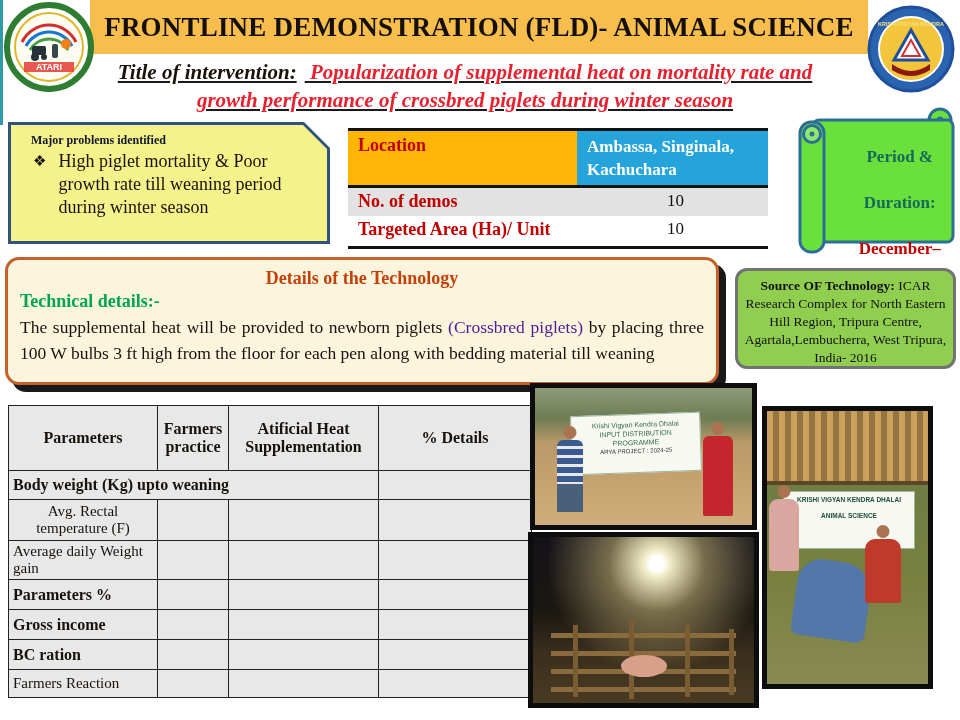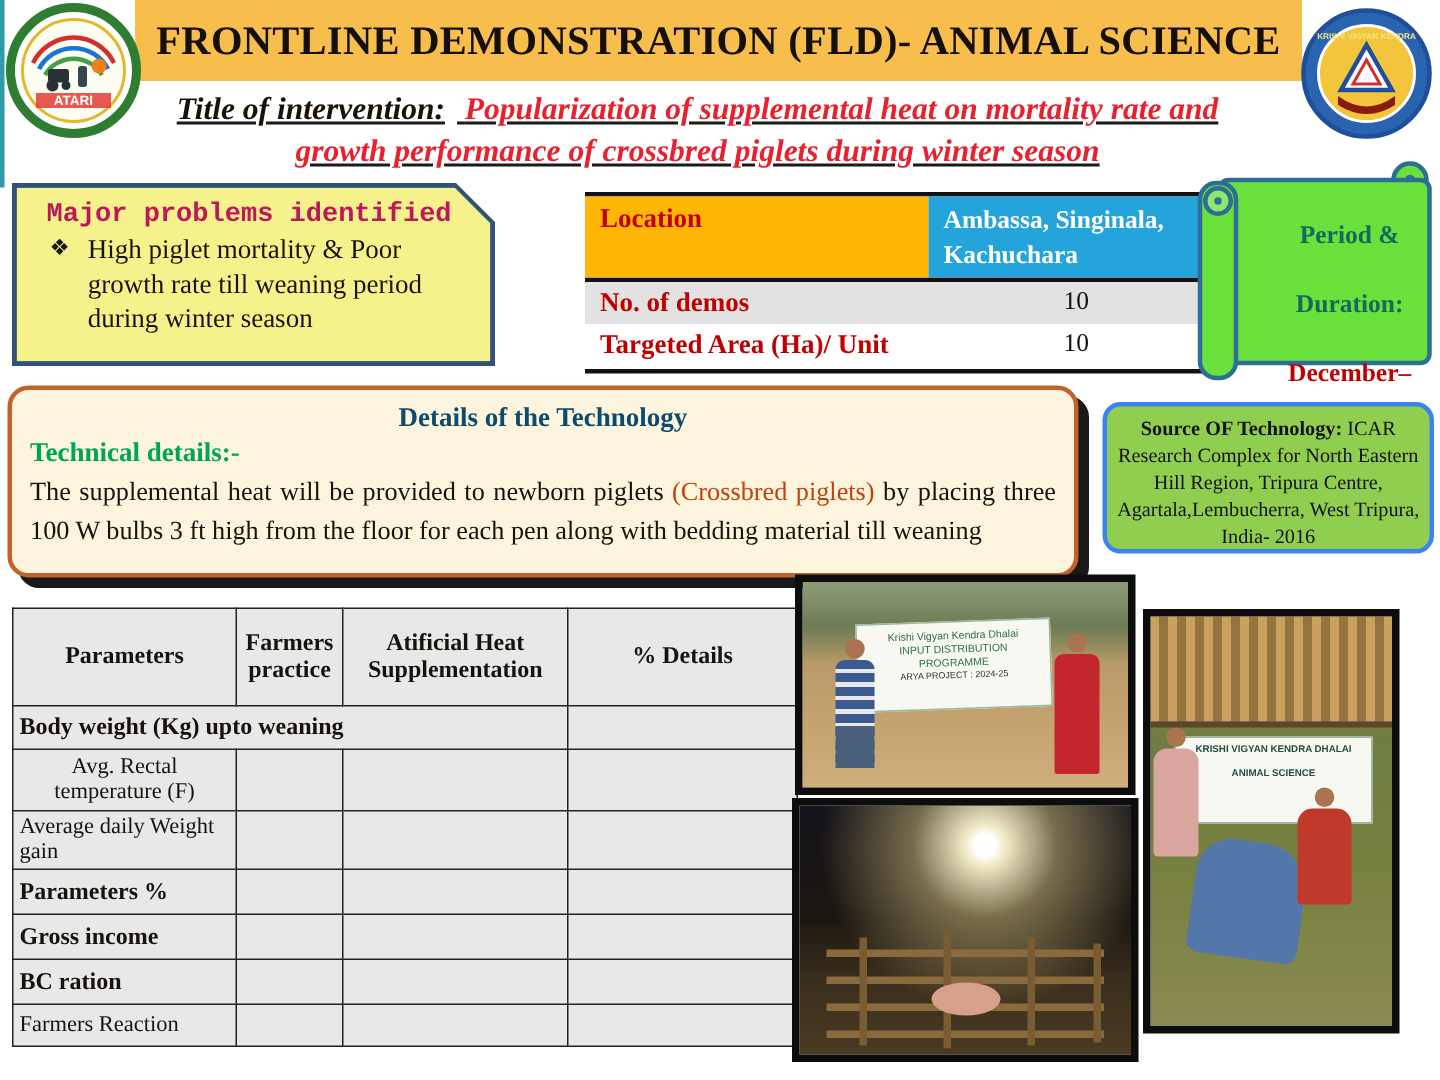--- a/index.html
+++ b/index.html
@@ -24,27 +24,27 @@
             font-style:italic;font-weight:bold;font-size:21px;line-height:28px;text-decoration:underline;}
   .subtitle .lbl{color:#1a1208;margin-right:8px;}
   .subtitle .red{color:#e8212e;}
 
   
   .problems-outer{position:absolute;left:8px;top:122px;width:322px;height:122px;background:#31537a;
       clip-path:polygon(0 0,calc(100% - 26px) 0,100% 26px,100% 100%,0 100%);}
   .problems-inner{position:absolute;left:3px;top:3px;right:3px;bottom:3px;background:#f6f28b;
       clip-path:polygon(0 0,calc(100% - 24px) 0,100% 24px,100% 100%,0 100%);
       padding:6px 10px 0 20px;box-sizing:border-box;}
-  .problems-head{color:#be185d;font-weight:bold;font-size:18px;margin:2px 0 2px 0;font-family:Liberation Mono, monospace;}
+  .problems-head{color:#0f172a;font-weight:bold;font-size:12px;margin:2px 0 2px 0;}
   .bullet-row{display:flex;font-size:18px;line-height:23px;color:#17120c;}
   .bullet-glyph{margin:0 12px 0 2px;font-size:15px;}
 
   
   .info-table{position:absolute;left:348px;top:128px;width:420px;border-top:3px solid #111;
-              border-bottom:3px solid #111;margin-left:42px;}
+              border-bottom:3px solid #111;}
   .it-row{display:flex;}
   .it-head{height:54px;border-bottom:3px solid #111;}
   .it-label{width:229px;box-sizing:border-box;padding:4px 6px 0 10px;color:#c00000;
             font-weight:bold;font-size:18px;}
   .it-value{width:191px;box-sizing:border-box;padding:4px 4px 0 10px;font-size:17px;}
   .it-head .it-label{background:#ffb606;}
   .it-head .it-value{background:#25a3db;color:#ffffff;font-weight:bold;line-height:23px;}
   .it-r2{height:28px;background:#e2e2e2;}
   .it-r3{height:30px;background:#ffffff;}
   .it-r2 .it-label,.it-r3 .it-label{padding-top:3px;}
@@ -55,28 +55,28 @@
   .period svg{position:absolute;left:0;top:0;}
   .scroll-text{position:absolute;left:26px;top:19px;width:128px;text-align:center;
                font-weight:bold;font-size:17px;line-height:23px;white-space:pre-wrap;}
   .scroll-text .teal{color:#17695a;}
   .scroll-text .maroon{color:#c00000;}
 
   
   .details{position:absolute;left:5px;top:257px;width:714px;height:128px;background:#fcf4dc;
            border:3px solid #c2622b;border-radius:14px;box-shadow:7px 7px 0 #191919;
            box-sizing:border-box;padding:6px 12px 0 12px;}
-  .details-title{text-align:center;color:#0c4a6e;font-weight:bold;font-size:18px;margin:2px 0;}
+  .details-title{text-align:center;color:#c2410c;font-weight:bold;font-size:18px;margin:2px 0;}
   .details-sub{color:#00a551;font-weight:bold;font-size:18px;margin:2px 0;}
   .details-body{font-size:17.5px;line-height:26px;text-align:justify;margin:0;color:#17120c;}
-  .details-body .blue{color:#c2410c;}
+  .details-body .blue{color:#4c1d95;}
 
   
   .source{position:absolute;left:735px;top:268px;width:221px;height:101px;background:#90ce50;
-          border:3px solid #3b82f6;border-radius:12px;box-sizing:border-box;
+          border:3px solid #737373;border-radius:12px;box-sizing:border-box;
           padding:6px 6px;text-align:center;font-size:13.5px;line-height:18px;color:#111;}
   .source .bold{font-weight:bold;}
 
   
   .results{position:absolute;left:8px;top:405px;border-collapse:collapse;background:#e9e8e8;}
   .results td{border:1.5px solid #222;padding:1px 4px;font-size:15px;vertical-align:middle;
               color:#17120c;}
   .results .hd{font-weight:bold;text-align:center;font-size:16px;height:62px;}
   .results .b{font-weight:bold;font-size:16px;}
   .c0{width:140px;} .c1{width:62px;} .c2{width:141px;} .c3{width:144px;}

